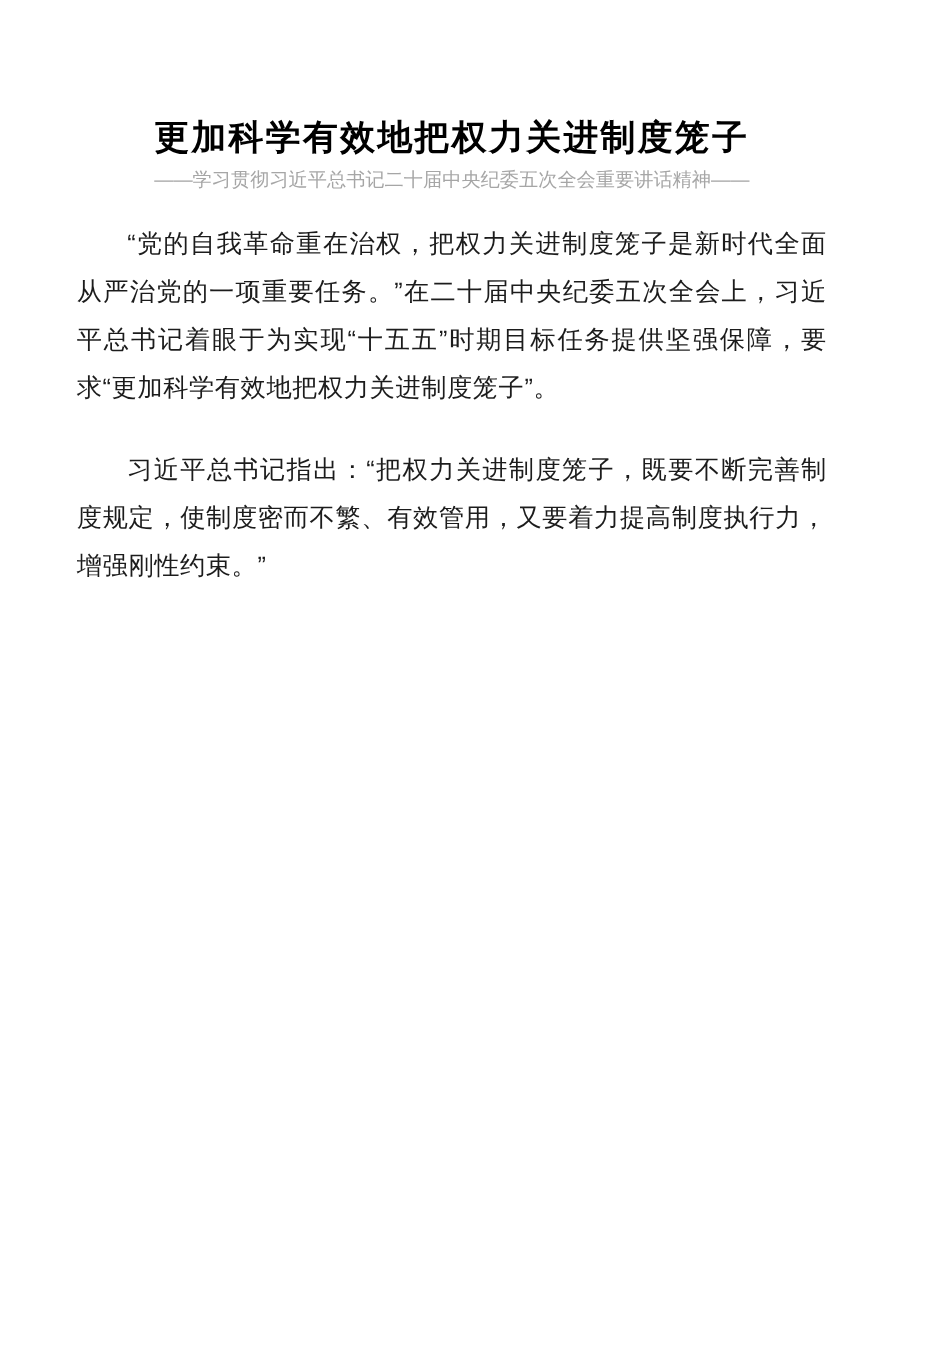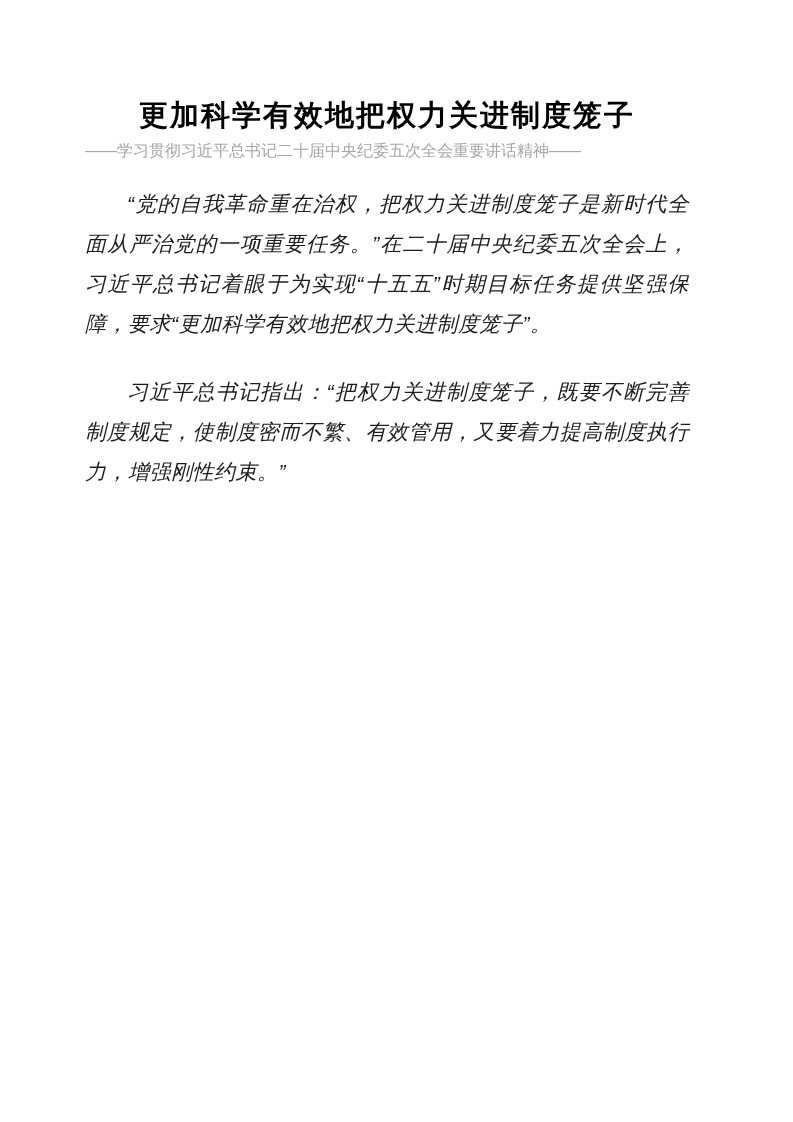--- a/index.html
+++ b/index.html
@@ -7,51 +7,50 @@
     padding: 0;
     background: #ffffff;
   }
   .page {
     position: relative;
     width: 793px;
     height: 1122px;
     margin: 0 auto;
     background: var(--bg-color, #ffffff);
     box-sizing: border-box;
-    padding: 96px 104px 0 85px;
+    padding: 96px 104px 0 64px;
     overflow: hidden;
     font-family: "Liberation Sans", sans-serif;
   }
   .doc-title {
     margin: 0;
     font-size: 29px;
     font-weight: bold;
     line-height: 38px;
     letter-spacing: 2px;
     text-align: center;
     color: var(--title-color, #000000);
     white-space: nowrap;
   }
   .doc-subtitle {
     margin: 6px 0 22px 0;
     font-size: 16px;
     line-height: 22px;
-    text-align: left;
+    text-align: center;
     color: var(--subtitle-color, #a6a6a6);
     white-space: nowrap;
   }
   .body-para {
     margin: 0 0 28px 0;
     font-size: 21px;
     line-height: 40px;
     text-align: justify;
     text-indent: 2em;
     color: var(--body-color, #1c1c1c);
     letter-spacing: 0.5px;
-    font-style: italic;
   }
 </style>
 </head>
 <body>
 
 <div class="page">
   <h1 class="doc-title">更加科学有效地把权力关进制度笼子</h1>
 
   <div class="doc-subtitle">——学习贯彻习近平总书记二十届中央纪委五次全会重要讲话精神——</div>
 

